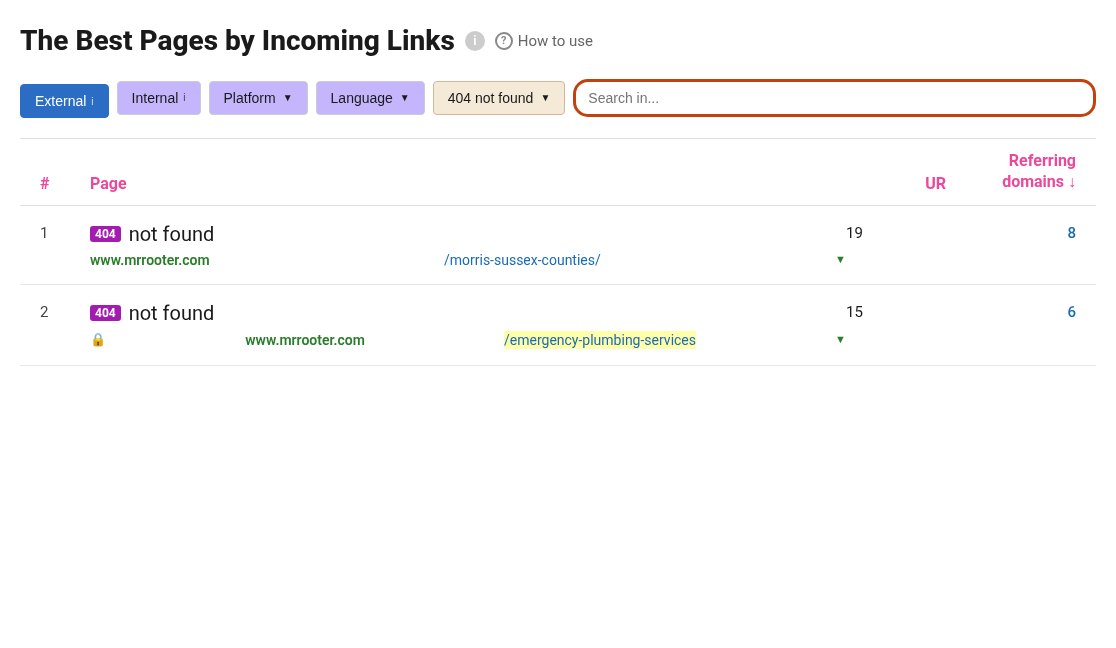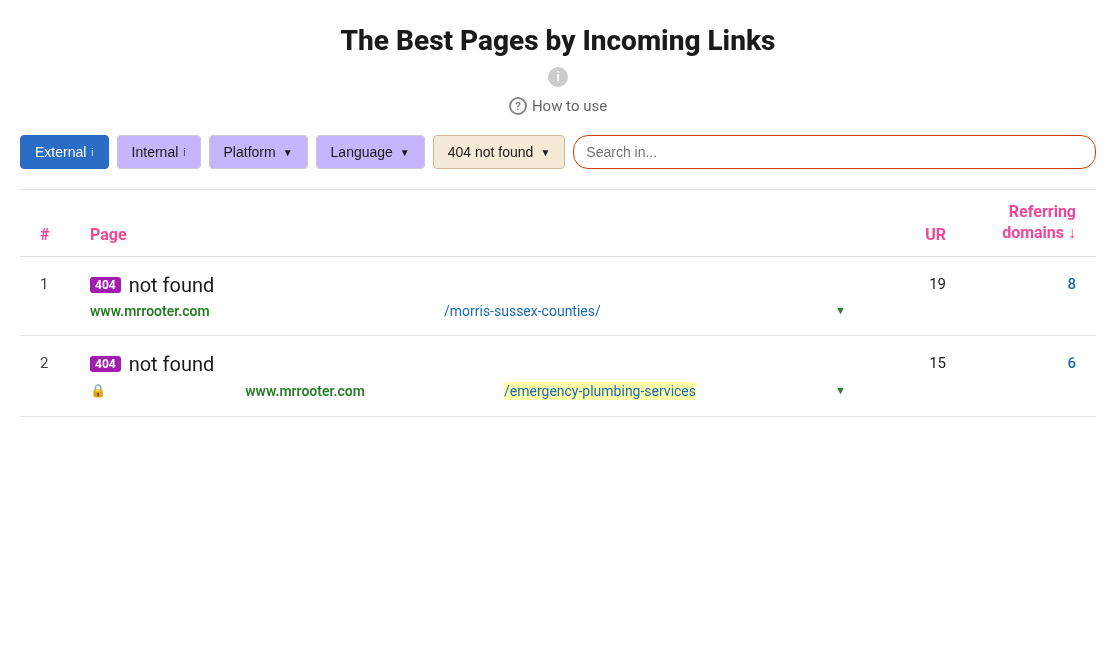--- a/index.html
+++ b/index.html
@@ -13,21 +13,20 @@
     .page-container {
       max-width: 1116px;
       padding: 24px 20px 0 20px;
     }
 
     .page-title-row {
       display: flex;
       align-items: center;
       gap: 10px;
       margin-bottom: 20px;
-      flex-direction: column;
     }
 
     .page-title {
       font-size: 28px;
       font-weight: 800;
       color: #1a1a1a;
     }
 
     .info-icon {
       width: 20px;
@@ -88,20 +87,21 @@
       cursor: pointer;
       color: #1a1a1a;
       font-weight: 400;
     }
 
     .filter-btn.active {
       background: #2b6cc4;
       border-color: #2b6cc4;
       color: #fff;
       font-weight: 500;
+      margin-top: 7px;
     }
 
     .filter-btn .sup-i {
       font-size: 10px;
       vertical-align: super;
       color: inherit;
       opacity: 0.8;
     }
 
     .filter-btn .chevron {
@@ -116,21 +116,21 @@
     }
 
     .search-input-wrap {
       flex: 1;
       min-width: 120px;
     }
 
     .search-input {
       width: 100%;
       padding: 8px 12px;
-      border: 1px solid #c2410c;
+      border: 3px solid #c2410c;
       border-radius: 15px;
       font-size: 14px;
       color: #999;
       outline: none;
     }
 
     .divider {
       border: none;
       border-top: 1px solid #e0e0e0;
       margin: 0;
@@ -237,21 +237,21 @@
       color: #2a7d2a;
       font-size: 13px;
     }
 
     .url-highlight {
       background: #ffffaa;
       padding: 1px 0;
     }
 
     .row-ur {
-      text-align: right;
+      text-align: left;
       font-size: 15px;
       color: #1a1a1a;
       padding-top: 2px;
     }
 
     .row-rd {
       text-align: right;
       font-size: 15px;
       color: #1a6bb5;
       font-weight: 500;

